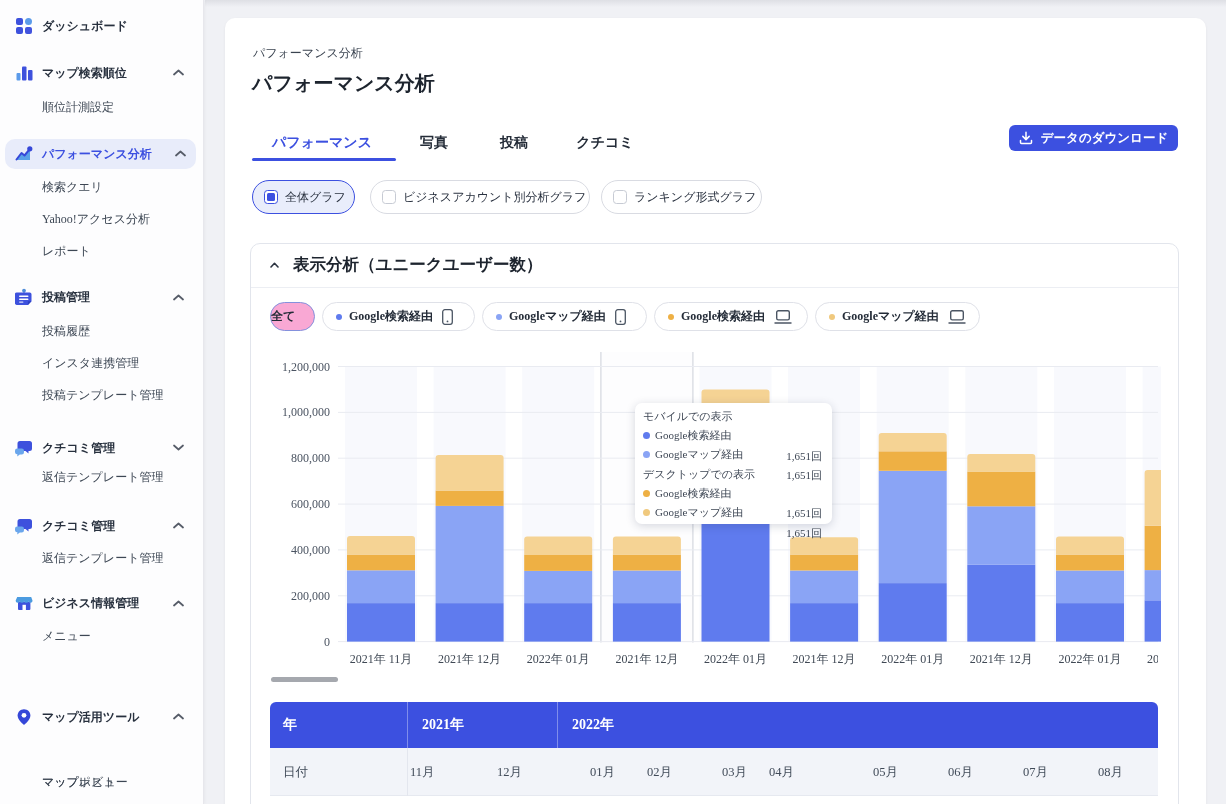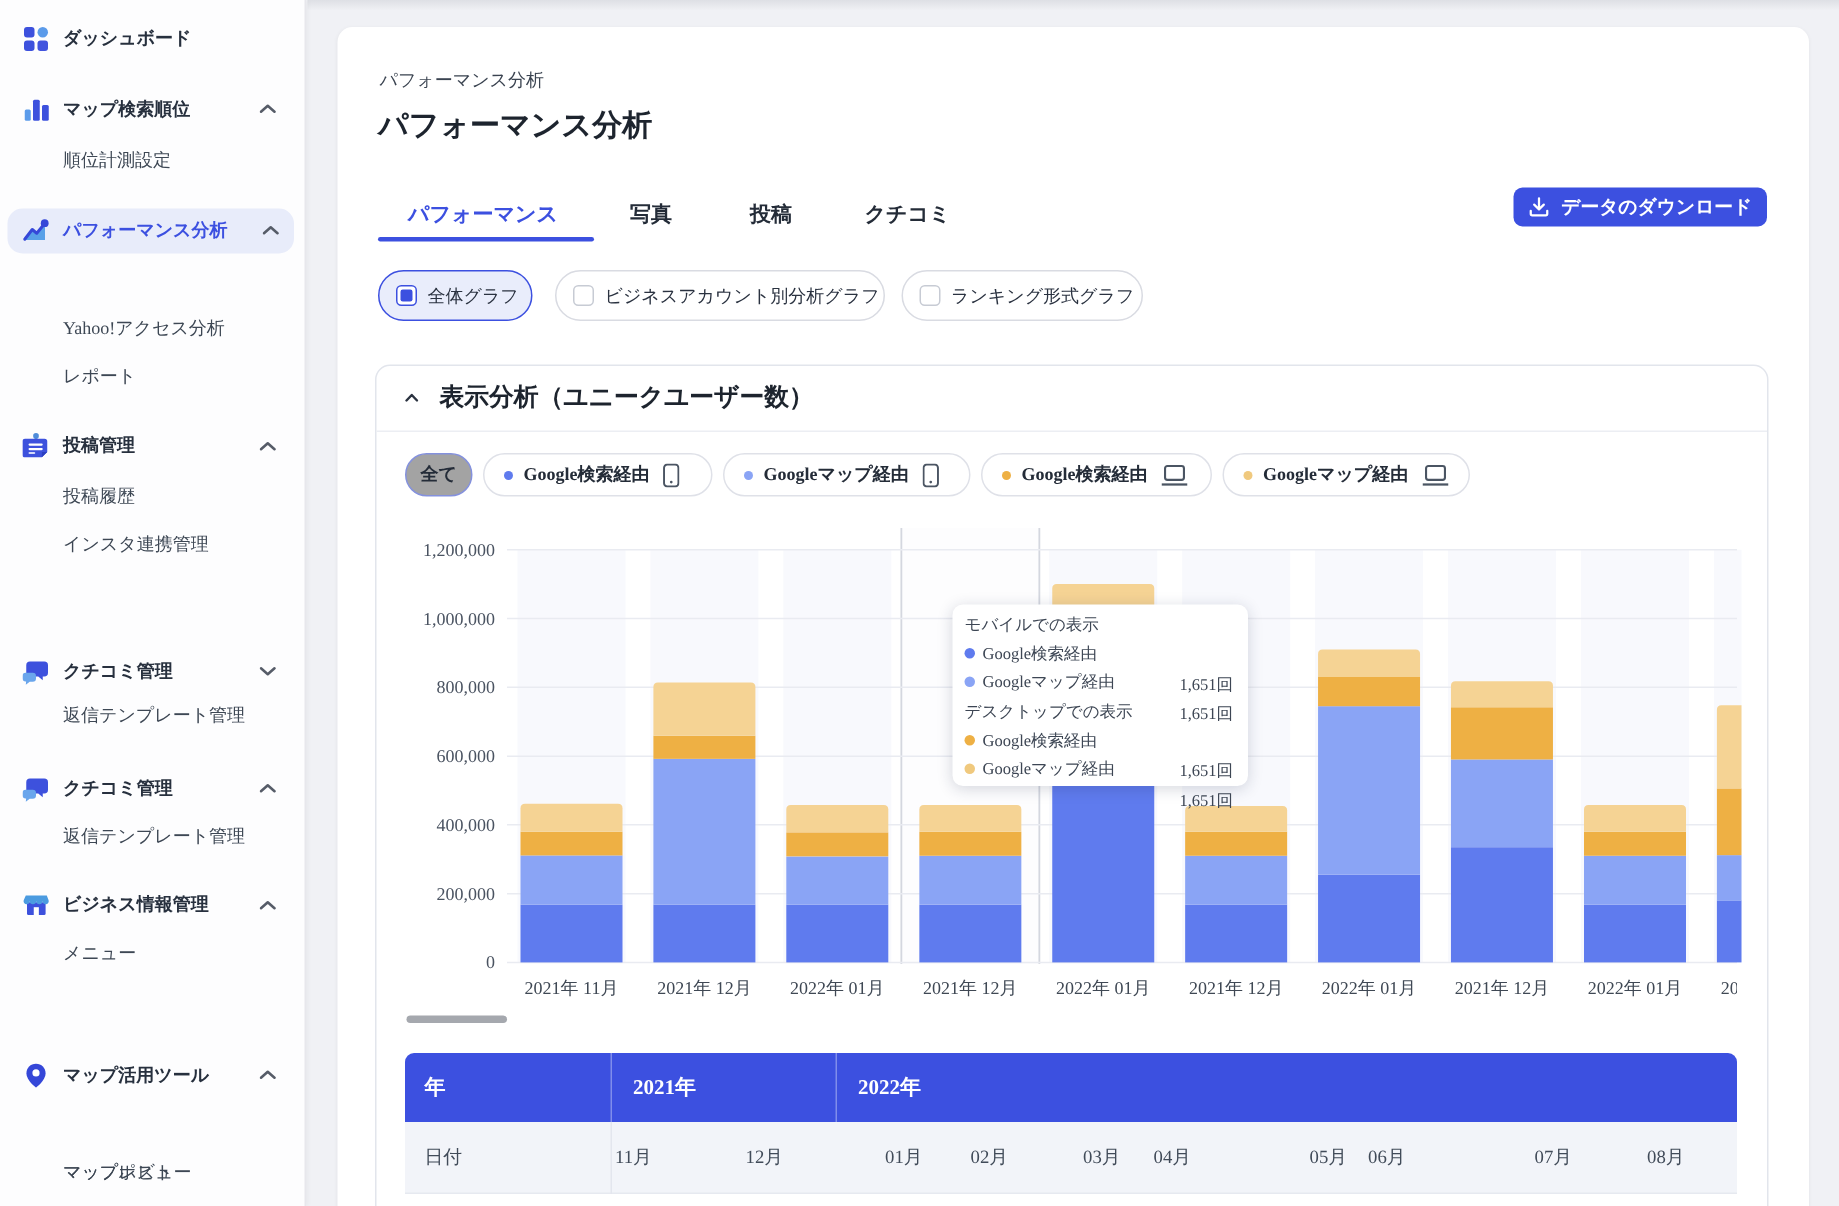--- a/index.html
+++ b/index.html
@@ -33,21 +33,21 @@
 .fchip.on .cb::after { content:""; position:absolute; left:2px; top:2px; right:2px; bottom:2px; background:#3c50e0; border-radius:1.5px; }
 #dlbtn { position:absolute; left:1009px; top:125px; width:169px; height:26px; background:#3c50e0; border-radius:6px; color:#fff; font-size:12.5px; font-weight:700; display:flex; align-items:center; justify-content:center; gap:8px; }
 
 
 #panel { position:absolute; left:250px; top:243px; width:929px; height:700px; background:#fff; border:1px solid #e2e5ec; border-radius:10px; }
 #phead { position:absolute; left:270px; top:254px; font-size:16.5px; font-weight:700; color:#1d242e; display:flex; align-items:center; gap:14px; }
 #pdiv { position:absolute; left:251px; top:287px; width:927px; height:1px; background:#eceef3; }
 .lchip { position:absolute; top:302px; height:29px; border-radius:15px; border:1px solid #dfe1e8; background:#fff; display:flex; align-items:center; font-size:12px; color:#242c38; white-space:nowrap; }
 .lchip b { font-weight:700; letter-spacing:0; }
 .lchip .dot { width:6px; height:6px; border-radius:50%; margin:0 7px 0 13px; }
-.lchip.all { border:1px solid #8491dd; background:#a3a3a3; justify-content:center; }
+.lchip.all { border:1px solid #8491dd; background:#f9a8d4; justify-content:flex-start; }
 #chart { position:absolute; }
 
 
 #tip { position:absolute; left:635px; top:403px; width:197px; height:121px; background:#fff; border-radius:7px; box-shadow:0 2px 10px rgba(30,40,70,.18); padding:4px 10px 0 8px; z-index:8; }
 .ttr { display:flex; align-items:center; height:19.2px; font-size:11px; color:#3d4654; }
 .ttr .dot { width:7px; height:7px; border-radius:50%; margin-right:5px; flex:none; }
 .ttr em { font-style:normal; margin-left:auto;margin-top:41px; }
 #sbar { position:absolute; left:271px; top:677px; width:67px; height:5px; border-radius:2.5px; background:#a5a8ae; }
 
 
@@ -91,20 +91,23 @@
         <span class="sic"><svg width="18" height="18" viewBox="0 0 18 18">
 <path d="M1.5,15 L6.5,8.5 L9.5,11 L15,4.5 L15,15 Z" fill="#58a0e8"></path>
 <path d="M1.5,14.5 L6.5,8 L9.5,10.5 L14.7,4.2" fill="none" stroke="#3547d8" stroke-width="2" stroke-linecap="round" stroke-linejoin="round"></path>
 <circle cx="14.8" cy="3.8" r="2.6" fill="#3547d8"></circle>
 </svg></span>
         <span class="slab">パフォーマンス分析</span>
         <svg class="chev" width="11" height="7" viewBox="0 0 11 7">
           <path d="M1,5.5 L5.5,1.5 L10,5.5" stroke="#565c68" stroke-width="1.7" fill="none" stroke-linecap="round" stroke-linejoin="round"></path>
         </svg>
       </div>
+<div class="srow" style="top:171.5px">
+        <span class="ssub">検索クエリ</span>
+      </div>
 <div class="srow" style="top:203.5px">
         <span class="ssub">Yahoo!アクセス分析</span>
       </div>
 <div class="srow" style="top:236px">
         <span class="ssub">レポート</span>
       </div>
 <div class="srow" style="top:282px">
         <span class="sic"><svg width="18" height="18" viewBox="0 0 18 18">
 <circle cx="9" cy="2.6" r="1.9" fill="#4f8cd9"></circle>
 <rect x="8.4" y="3.5" width="1.2" height="2.5" fill="#4f8cd9"></rect>
@@ -117,20 +120,23 @@
         <span class="slab">投稿管理</span>
         <svg class="chev" width="11" height="7" viewBox="0 0 11 7">
           <path d="M1,5.5 L5.5,1.5 L10,5.5" stroke="#565c68" stroke-width="1.7" fill="none" stroke-linecap="round" stroke-linejoin="round"></path>
         </svg>
       </div>
 <div class="srow" style="top:316px">
         <span class="ssub">投稿履歴</span>
       </div>
 <div class="srow" style="top:348px">
         <span class="ssub">インスタ連携管理</span>
+      </div>
+<div class="srow" style="top:380px">
+        <span class="ssub">投稿テンプレート管理</span>
       </div>
 <div class="srow" style="top:432.5px">
         <span class="sic"><svg width="18" height="18" viewBox="0 0 18 18">
 <path d="M5,2 h9.5 a2.5,2.5 0 0 1 2.5,2.5 v5 a2.5,2.5 0 0 1 -2.5,2.5 h-1 l0,2.5 -3,-2.5 h-5.5 a2.5,2.5 0 0 1 -2.5,-2.5 v-5 a2.5,2.5 0 0 1 2.5,-2.5 Z" fill="#3d51dd"></path>
 <path d="M2.2,9.5 h4.6 a2.2,2.2 0 0 1 2.2,2.2 v1.6 a2.2,2.2 0 0 1 -2.2,2.2 h-2 l-2.6,2 0.2,-2.2 a2.2,2.2 0 0 1 -2.4,-2 v-1.6 a2.2,2.2 0 0 1 2.2,-2.2 Z" fill="#6aa6ec"></path>
 </svg></span>
         <span class="slab">クチコミ管理</span>
         <svg class="chev" width="11" height="7" viewBox="0 0 11 7">
           <path d="M1,1.5 L5.5,5.5 L10,1.5" stroke="#565c68" stroke-width="1.7" fill="none" stroke-linecap="round" stroke-linejoin="round"></path>
         </svg>
@@ -358,19 +364,19 @@
  </div>
  <div class="trow">
   <span class="mc" style="left:13px">日付</span>
         <span class="mc" style="left:140px">11月</span>
         <span class="mc" style="left:227px">12月</span>
         <span class="mc" style="left:320px">01月</span>
         <span class="mc" style="left:377px">02月</span>
         <span class="mc" style="left:452px">03月</span>
         <span class="mc" style="left:499px">04月</span>
         <span class="mc" style="left:603px">05月</span>
-        <span class="mc" style="left:642px">06月</span>
+        <span class="mc" style="left:678px">06月</span>
         <span class="mc" style="left:753px">07月</span>
         <span class="mc" style="left:828px">08月</span>
   <i class="vsepg" style="left:137px"></i>
  </div>
  <div class="trow2"></div>
 </div>
 </div>
 </body></html>

